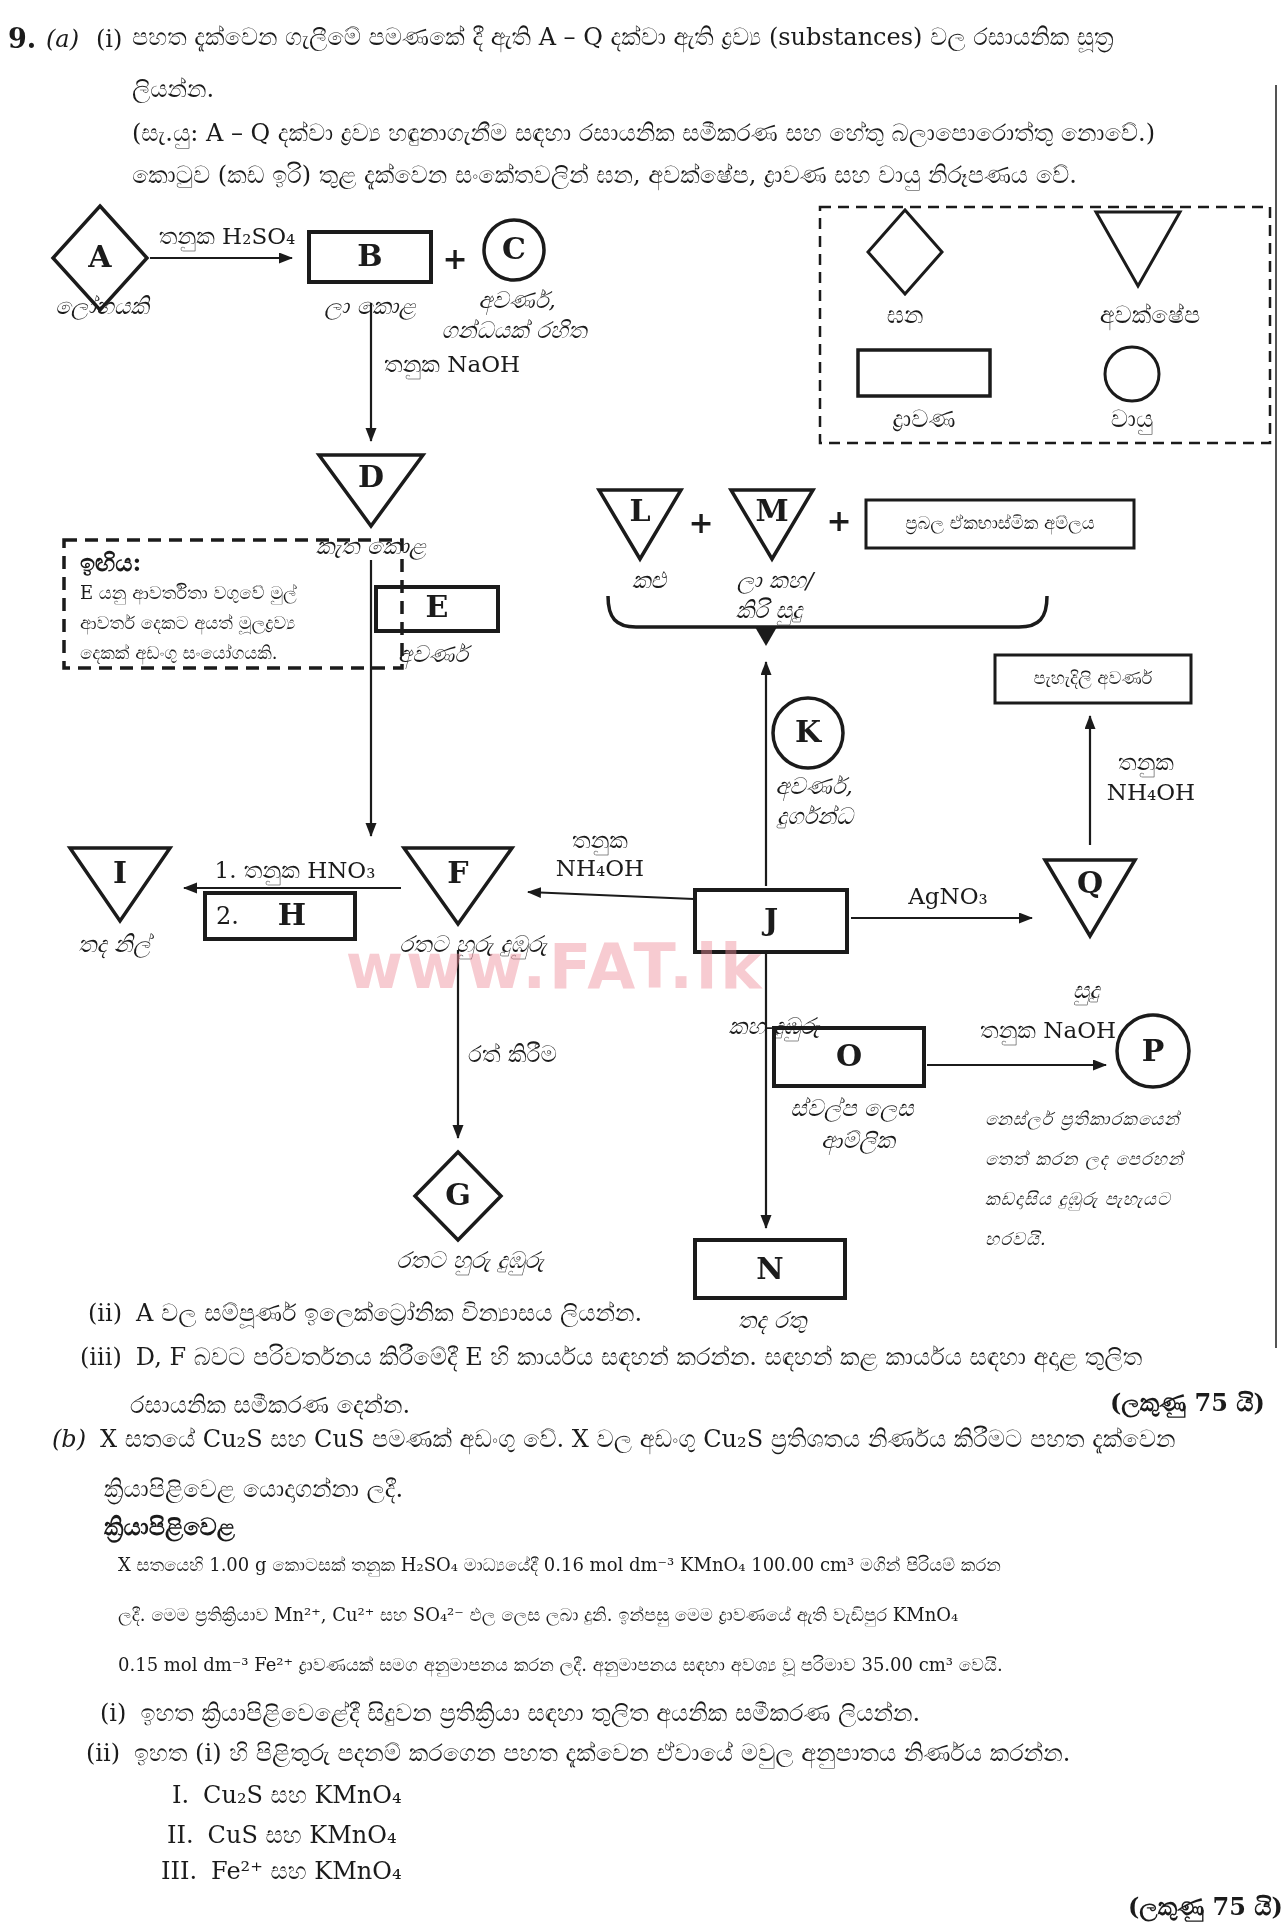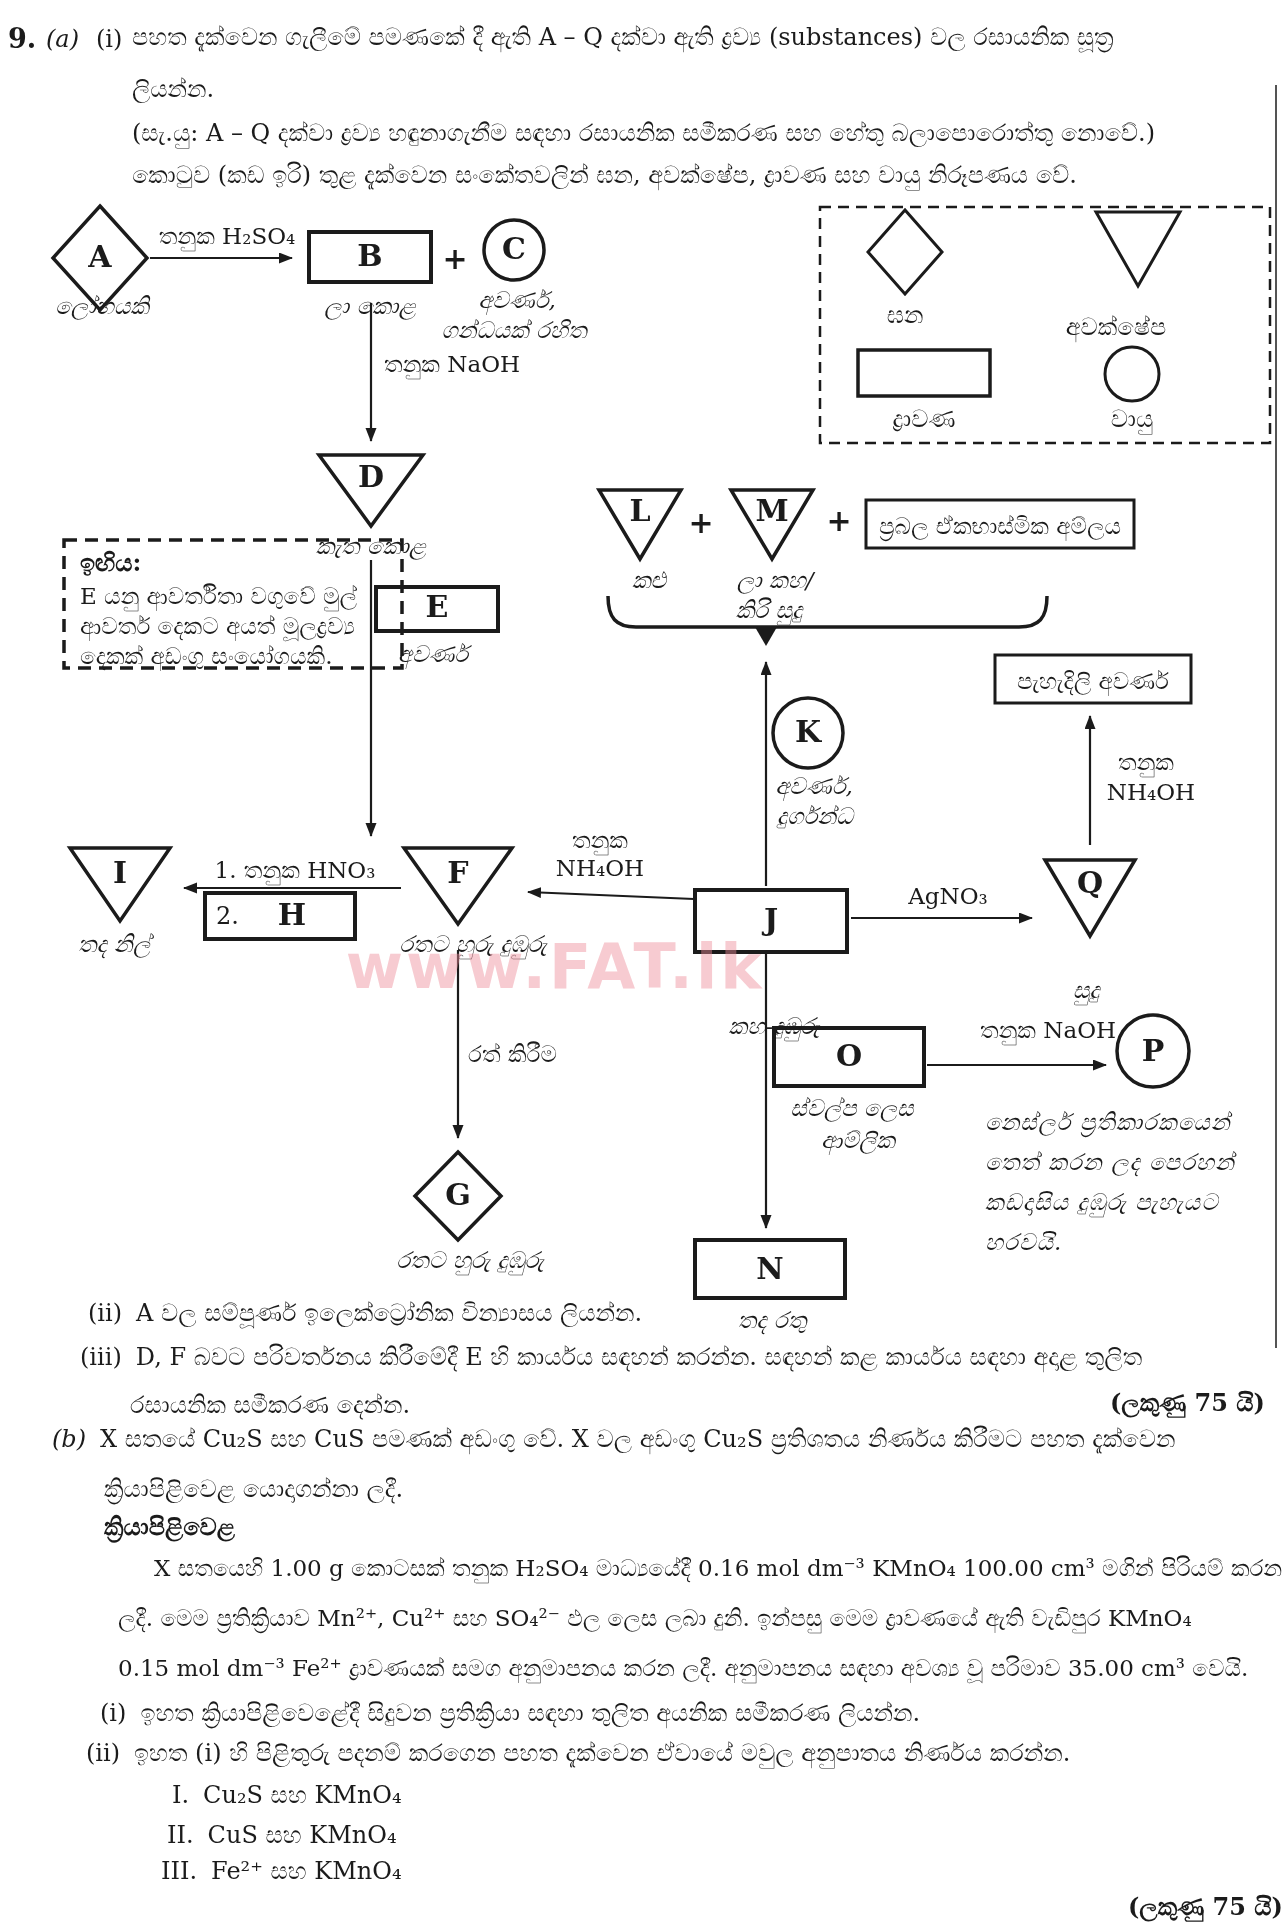--- a/index.html
+++ b/index.html
@@ -9,21 +9,21 @@
     height:1924px;
     background:#ffffff;
     font-family:"DejaVu Serif","DejaVu Sans",serif;
     color:#1b1b1b;
     overflow:hidden;
   }
   svg.layer{position:absolute;left:0;top:0;}
   .t{position:absolute;white-space:nowrap;line-height:1.25;color:#1b1b1b;}
   .c{transform:translateX(-50%);text-align:center;}
   .body{font-size:24px;}
-  .sm{font-size:23px;}
+  .sm{font-size:18px;}
   .cap{font-style:italic;font-size:23px;}
   .letter{font-weight:bold;font-size:30px;line-height:1;}
   .chem{font-size:23px;}
   .bold{font-weight:bold;}
   .num{display:inline-block;margin-right:14px;}
   .watermark{
     font-family:"DejaVu Sans",sans-serif;
     font-weight:bold;
     font-size:62px;
     letter-spacing:3px;
@@ -105,21 +105,21 @@
 
   <div class="t bold" style="left:8px;top:22px;font-size:27px;">9.</div>
   <div class="t body" style="left:46px;top:24px;font-style:italic;">(a)</div>
   <div class="t body" style="left:96px;top:24px;">(i)</div>
   <div class="t body" style="left:132px;top:22px;">පහත දැක්වෙන ගැලීමේ පමණකේ දී ඇති A – Q දක්වා ඇති ද්‍රව්‍ය (substances) වල රසායනික සූත්‍ර</div>
   <div class="t body" style="left:132px;top:74px;">ලියන්න.</div>
   <div class="t body" style="left:132px;top:118px;">(සැ.යු: A – Q දක්වා ද්‍රව්‍ය හඳුනාගැනීම සඳහා රසායනික සමීකරණ සහ හේතු බලාපොරොත්තු නොවේ.)</div>
   <div class="t body" style="left:132px;top:160px;">කොටුව (කඩ ඉරි) තුළ දැක්වෙන සංකේතවලින් ඝන, අවක්ෂේප, ද්‍රාවණ සහ වායු නිරූපණය වේ.</div>
 
   <div class="t body c" style="left:905px;top:300px;">ඝන</div>
-  <div class="t body c" style="left:1116px;top:300px;margin-top:12px;">අවක්ෂේප</div>
+  <div class="t body c" style="left:1150px;top:300px;">අවක්ෂේප</div>
   <div class="t body c" style="left:924px;top:404px;">ද්‍රාවණ</div>
   <div class="t body c" style="left:1132px;top:404px;">වායු</div>
 
   <div class="t letter c" style="left:100px;top:242px;">A</div>
   <div class="t letter c" style="left:370px;top:241px;">B</div>
   <div class="t letter c" style="left:514px;top:234px;">C</div>
   <div class="t letter c" style="left:371px;top:462px;">D</div>
   <div class="t letter c" style="left:437px;top:592px;">E</div>
   <div class="t letter c" style="left:640px;top:496px;">L</div>
   <div class="t letter c" style="left:772px;top:496px;">M</div>
@@ -191,21 +191,21 @@
     <span class="num">(iii)</span><span>D, F බවට පරිවර්තනය කිරීමේදී E හි කාර්යය සඳහන් කරන්න. සඳහන් කළ කාර්යය සඳහා අදාළ තුලිත</span>
   </div>
   <div class="t body" style="left:130px;top:1390px;">රසායනික සමීකරණ දෙන්න.</div>
   <div class="t body bold" style="left:1110px;top:1388px;">(ලකුණු 75 යි)</div>
 
   <div class="t body" style="left:52px;top:1424px;">
     <span class="num" style="font-style:italic;">(b)</span><span>X සතයේ Cu₂S සහ CuS පමණක් අඩංගු වේ. X වල අඩංගු Cu₂S ප්‍රතිශතය නිර්ණය කිරීමට පහත දැක්වෙන</span>
   </div>
   <div class="t body" style="left:104px;top:1474px;">ක්‍රියාපිළිවෙළ යොදාගන්නා ලදී.</div>
   <div class="t body bold" style="left:104px;top:1512px;">ක්‍රියාපිළිවෙළ</div>
-  <div class="t sm" style="left:118px;top:1554px;margin-left:36px;">X සතයෙහි 1.00 g කොටසක් තනුක H₂SO₄ මාධ්‍යයේදී 0.16 mol dm⁻³ KMnO₄ 100.00 cm³ මගින් පිරියම් කරන</div>
+  <div class="t sm" style="left:118px;top:1554px;">X සතයෙහි 1.00 g කොටසක් තනුක H₂SO₄ මාධ්‍යයේදී 0.16 mol dm⁻³ KMnO₄ 100.00 cm³ මගින් පිරියම් කරන</div>
   <div class="t sm" style="left:118px;top:1604px;">ලදී. මෙම ප්‍රතික්‍රියාව Mn²⁺, Cu²⁺ සහ SO₄²⁻ ඵල ලෙස ලබා දුනි. ඉන්පසු මෙම ද්‍රාවණයේ ඇති වැඩිපුර KMnO₄</div>
   <div class="t sm" style="left:118px;top:1654px;">0.15 mol dm⁻³ Fe²⁺ ද්‍රාවණයක් සමග අනුමාපනය කරන ලදී. අනුමාපනය සඳහා අවශ්‍ය වූ පරිමාව 35.00 cm³ වෙයි.</div>
 
   <div class="t body" style="left:100px;top:1698px;">
     <span class="num">(i)</span><span>ඉහත ක්‍රියාපිළිවෙළේදී සිදුවන ප්‍රතික්‍රියා සඳහා තුලිත අයනික සමීකරණ ලියන්න.</span>
   </div>
   <div class="t body" style="left:86px;top:1738px;">
     <span class="num">(ii)</span><span>ඉහත (i) හි පිළිතුරු පදනම් කරගෙන පහත දැක්වෙන ඒවායේ මවුල අනුපාතය නිර්ණය කරන්න.</span>
   </div>
 

